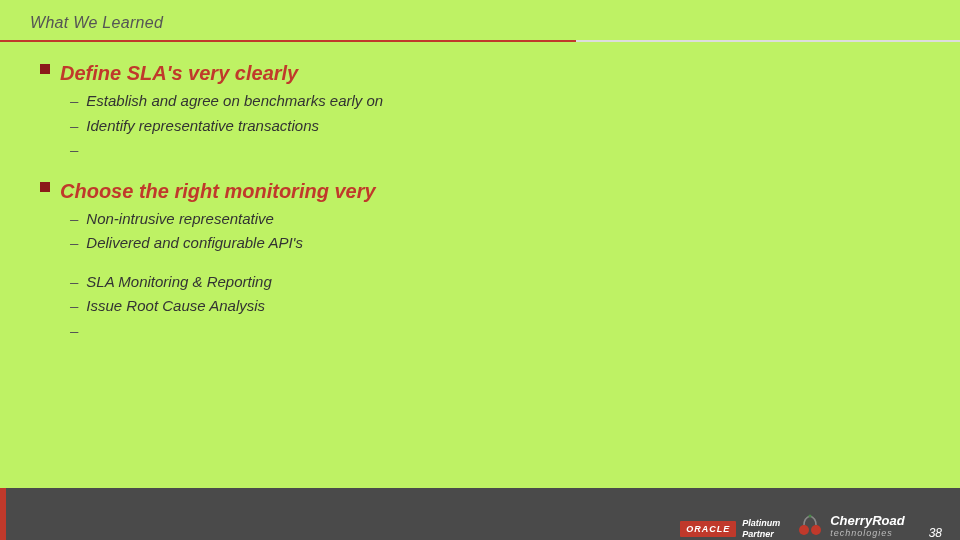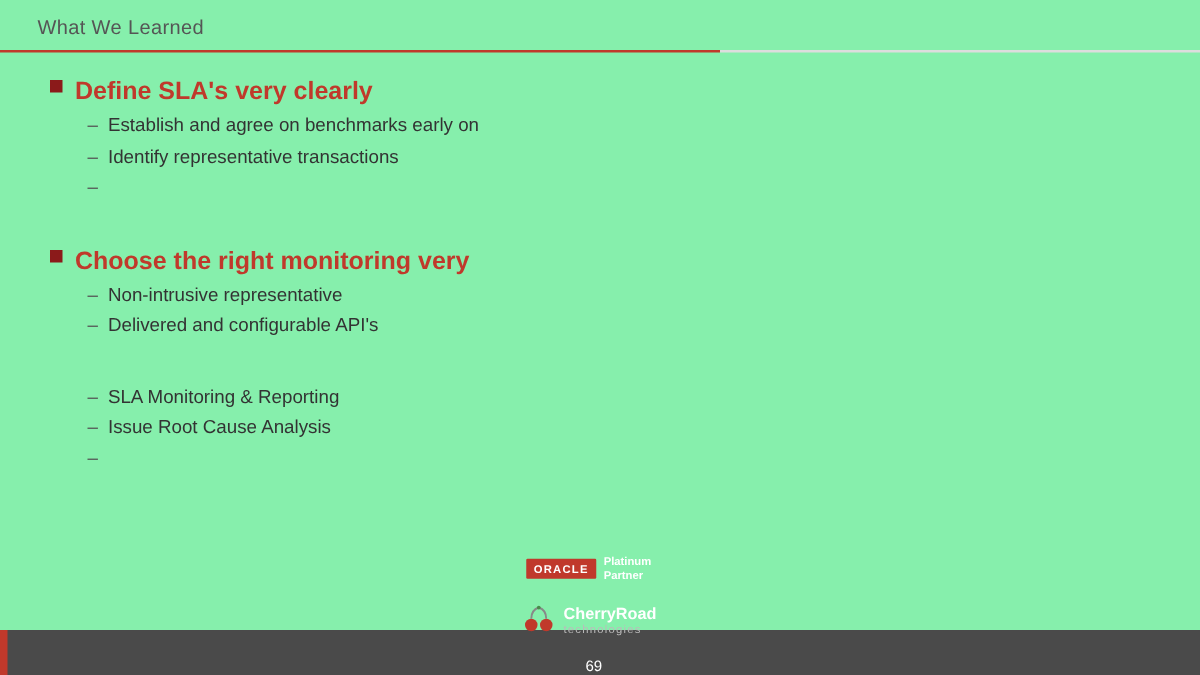--- a/index.html
+++ b/index.html
@@ -9,23 +9,24 @@
       height: 540px;
       background: #ffffff;
       font-family: Arial, Helvetica, sans-serif;
       overflow: hidden;
       position: relative;
     }
 
     .slide {
       width: 960px;
       height: 540px;
-      background: #86efac;
+      background: #bef264;
       display: flex;
       flex-direction: column;
+      font-style: italic;
     }
 
     .header {
       padding: 14px 30px 8px 30px;
     }
 
     .header-title {
       font-size: 16px;
       color: #555555;
       font-weight: normal;
@@ -37,21 +38,21 @@
       background: linear-gradient(to right, #c0392b 60%, #dddddd 60%);
       margin: 0 0 0 0;
       width: 100%;
     }
 
     .content {
       flex: 1;
       padding: 18px 40px 10px 40px;
       display: flex;
       flex-direction: column;
-      gap: 24px;
+      gap: 6px;
     }
 
     .bullet-section {
       margin-bottom: 4px;
     }
 
     .main-bullet {
       display: flex;
       align-items: flex-start;
       gap: 10px;
@@ -94,29 +95,28 @@
       flex-shrink: 0;
     }
 
     .sub-bullet-text {
       font-size: 15px;
       color: #333333;
       line-height: 1.5;
     }
 
     .footer {
-      height: 36px;
+      height: 52px;
       background: #4a4a4a;
       display: flex;
-      align-items: center;
+      align-items: flex-end;
       justify-content: flex-end;
       padding: 0 18px 0 0;
       gap: 16px;
       position: relative;
-      flex-direction: column;
     }
 
     .footer-left-accent {
       position: absolute;
       left: 0;
       top: 0;
       width: 6px;
       height: 100%;
       background: #c0392b;
     }
@@ -260,15 +260,15 @@
         <circle cx="20" cy="18" r="5" fill="#c0392b"></circle>
         <path d="M8 13 Q8 6 14 4 Q20 6 20 13" stroke="#888" stroke-width="1.5" fill="none"></path>
         <circle cx="14" cy="4" r="1.5" fill="#4a8a4a"></circle>
       </svg>
       <div>
         <div class="cherryroad-text">CherryRoad</div>
         <div class="cherryroad-sub">technologies</div>
       </div>
     </div>
 
-    <span class="page-number">69</span>
+    <span class="page-number">38</span>
   </div>
 </div>
 
 </body></html>

